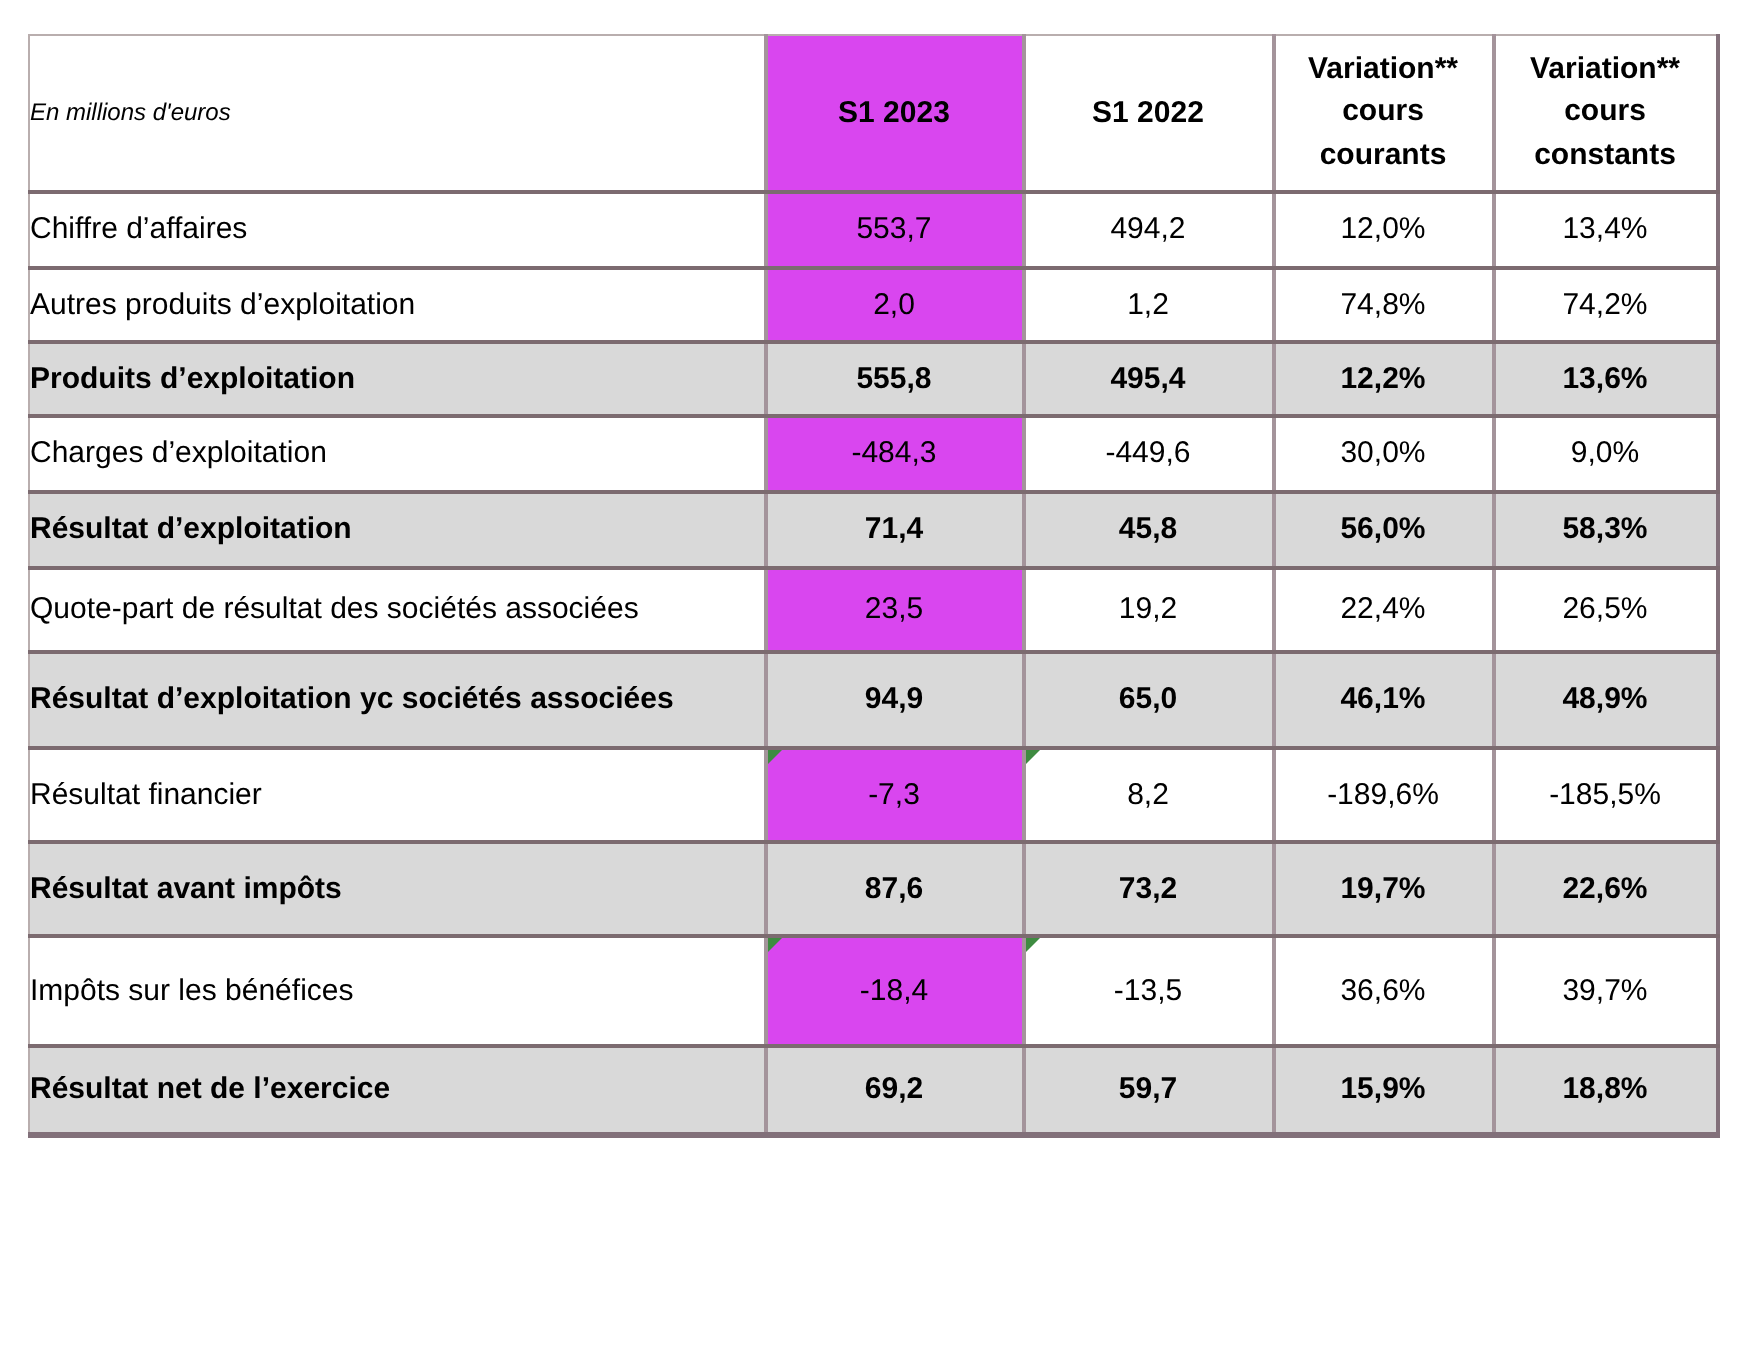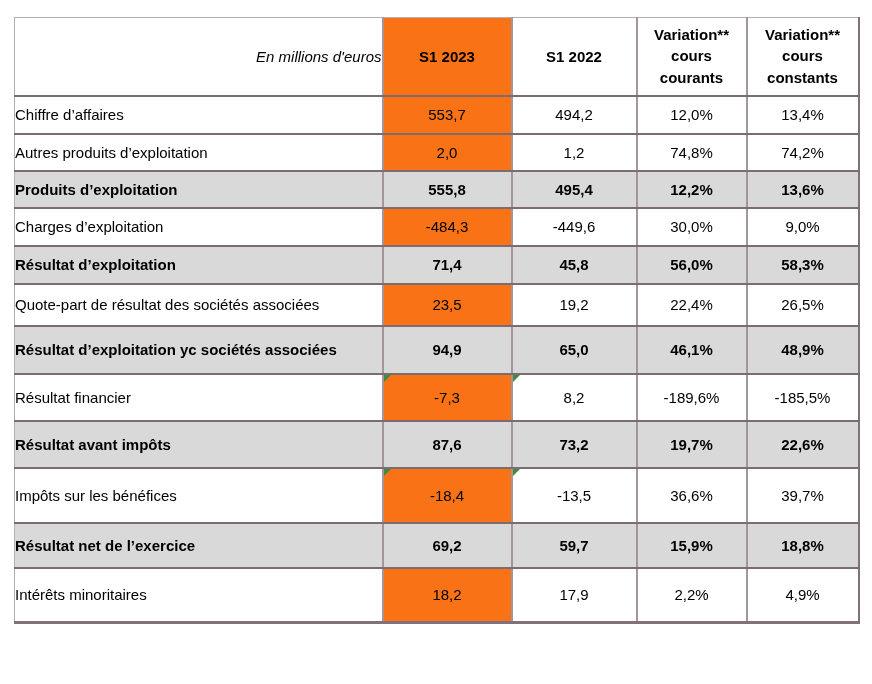--- a/index.html
+++ b/index.html
@@ -32,33 +32,33 @@
   
   table.fin thead th { border-top: 1px solid #b9aeae; }
   table.fin th:first-child, table.fin td:first-child { border-left: 1px solid #b9aeae; }
   table.fin th:last-child, table.fin td:last-child { border-right: 2px solid #82707a; }
   table.fin tbody tr:last-child td { border-bottom: 3px solid #82707a; }
 
   thead tr { height: 78px; }
   .unit-cell {
     font-style: italic;
     font-weight: normal;
-    text-align: right;
+    text-align: left;
     padding-left: 9px;
-    font-size: 15px;
+    font-size: 12px;
   }
   .year-head { font-weight: bold; text-align: center; }
   .var-head {
     font-weight: bold;
     text-align: center;
     white-space: pre-line;
     line-height: 1.45;
     font-size: 15px;
   }
-  .c2023 { background: #f97316; }
+  .c2023 { background: #d946ef; }
   .label-cell { text-align: left; padding-left: 9px; }
   .val { text-align: center; }
   .total-row td { font-weight: bold; background: #d9d9d9; }
 
   
   tbody tr:nth-child(1)  { height: 38px; }
   tbody tr:nth-child(2)  { height: 37px; }
   tbody tr:nth-child(3)  { height: 37px; padding-left: 39px; }
   tbody tr:nth-child(4)  { height: 38px; }
   tbody tr:nth-child(5)  { height: 38px; border-radius: 16px; }
@@ -175,22 +175,15 @@
     <td class="val">36,6%</td>
     <td class="val">39,7%</td>
   </tr>
         <tr class="total-row">
     <td class="label-cell">Résultat net de l’exercice</td>
     <td class="val c2023">69,2</td>
     <td class="val">59,7</td>
     <td class="val">15,9%</td>
     <td class="val">18,8%</td>
   </tr>
-        <tr>
-    <td class="label-cell">Intérêts minoritaires</td>
-    <td class="val c2023">18,2</td>
-    <td class="val">17,9</td>
-    <td class="val">2,2%</td>
-    <td class="val">4,9%</td>
-  </tr>
       </tbody>
   </table>
 </div>
 
 </body></html>

